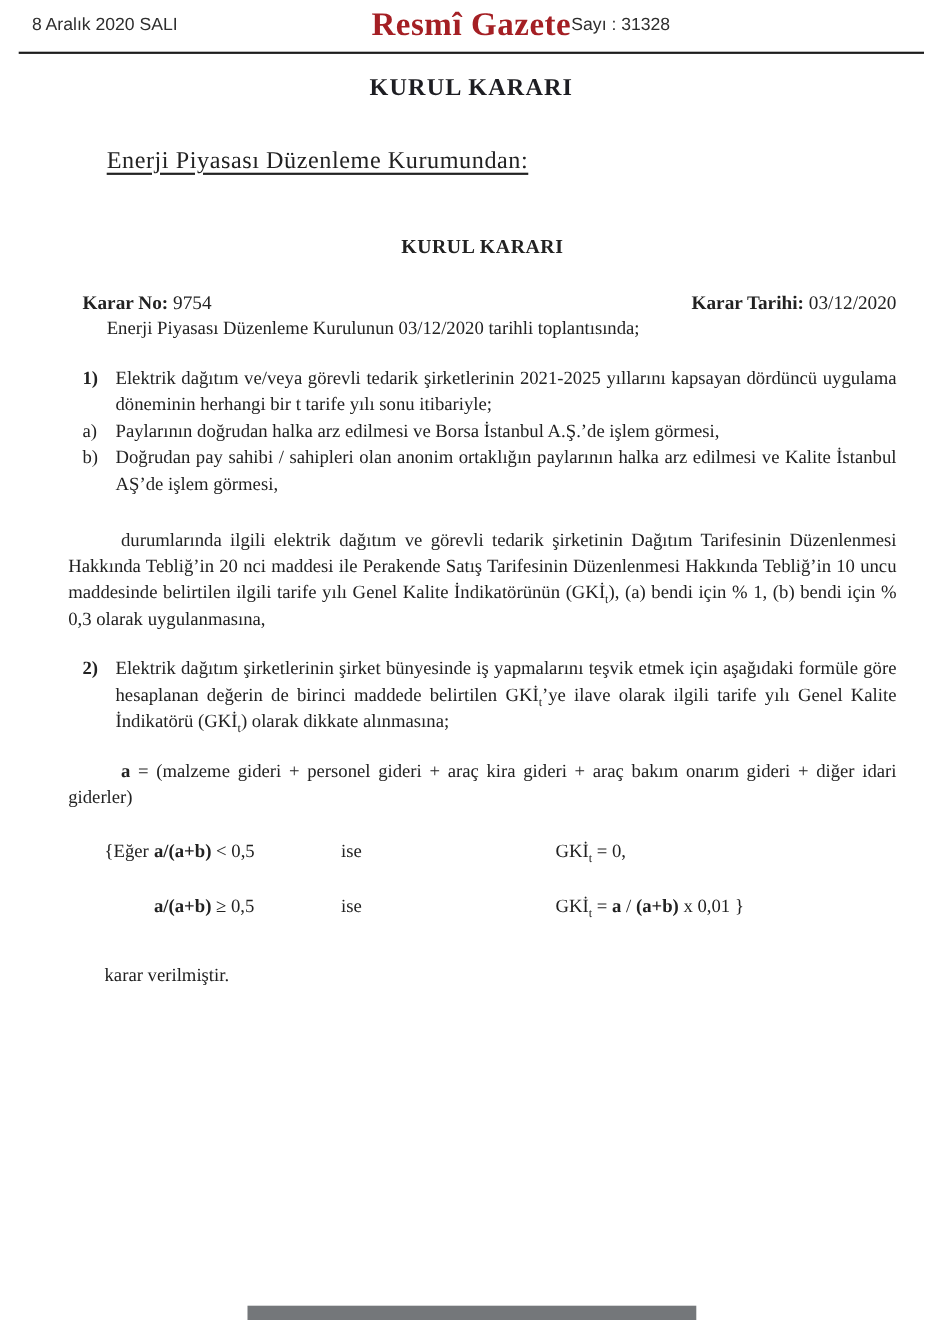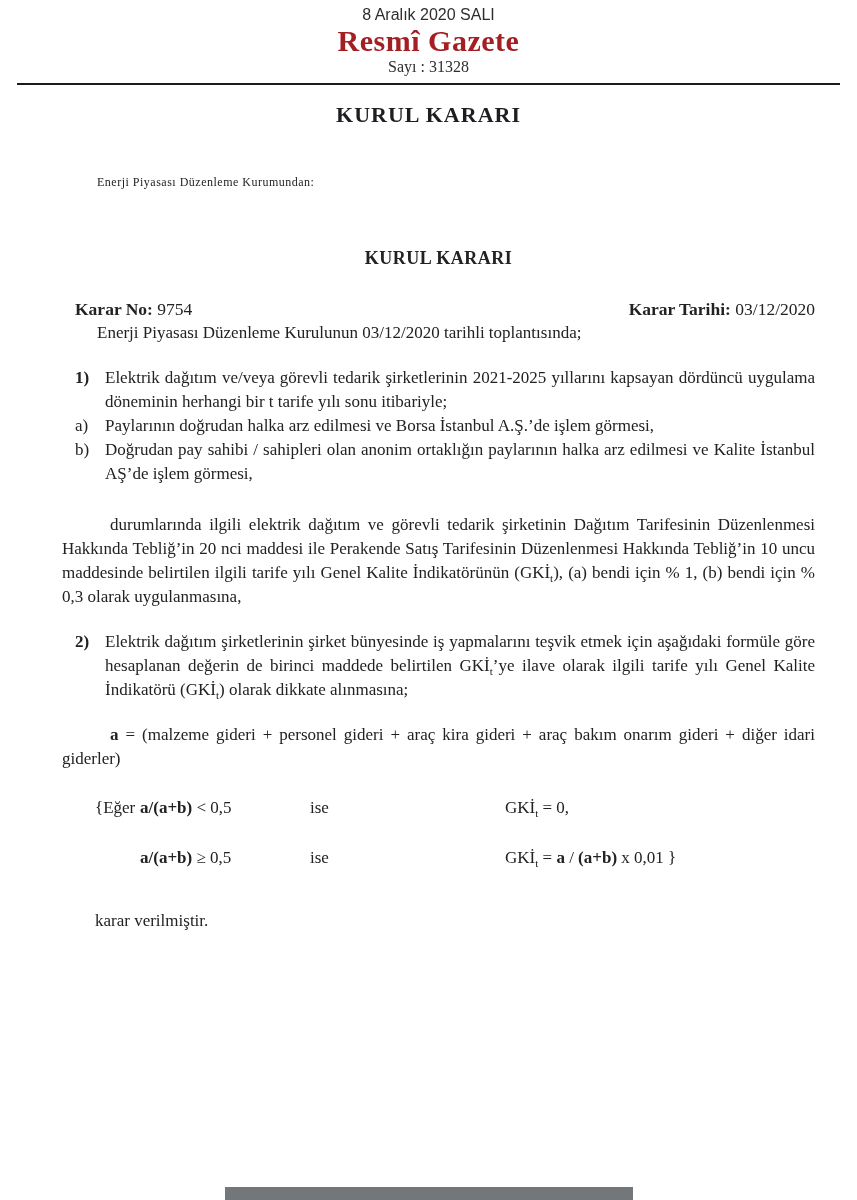--- a/index.html
+++ b/index.html
@@ -10,24 +10,23 @@
     font-family:"Liberation Serif",serif;
     position:relative;
     overflow:hidden;
   }
   
   .masthead{
     display:flex;align-items:center;
     margin:0 17px;
     padding:6px 12px 7px 12px;
     border-bottom:2px solid #1c1c1c;
-    flex-direction:column;
   }
   .masthead .side{flex:1 1 0;font-family:"Liberation Sans",sans-serif;font-size:16px;color:#2e2e2e;}
-  .masthead .side.right{text-align:right;font-family:Liberation Serif, serif;}
+  .masthead .side.right{}
   .masthead .brand{
     flex:0 0 auto;
     font-family:"Liberation Serif",serif;
     font-size:30px;font-weight:bold;
     color:#a41f24;
     letter-spacing:0.5px;
   }
   
   .doc-title{
     text-align:center;
@@ -36,22 +35,23 @@
     margin-top:17px;
     color:#1d1d22;
   }
   .content{
     padding:0 42px 0 62px;
     font-size:17px;line-height:24px;
   }
   .from-line{
     display:inline-block;
     margin:42px 0 0 35px;
-    font-size:12px;
+    font-size:22px;
     letter-spacing:0.5px;
+    text-decoration:underline;
     text-underline-offset:4px;
   }
   .section-title{
     text-align:center;
     font-weight:bold;
     font-size:18px;
     margin-top:52px;
     letter-spacing:0.5px;
   }
   .meta-row{

